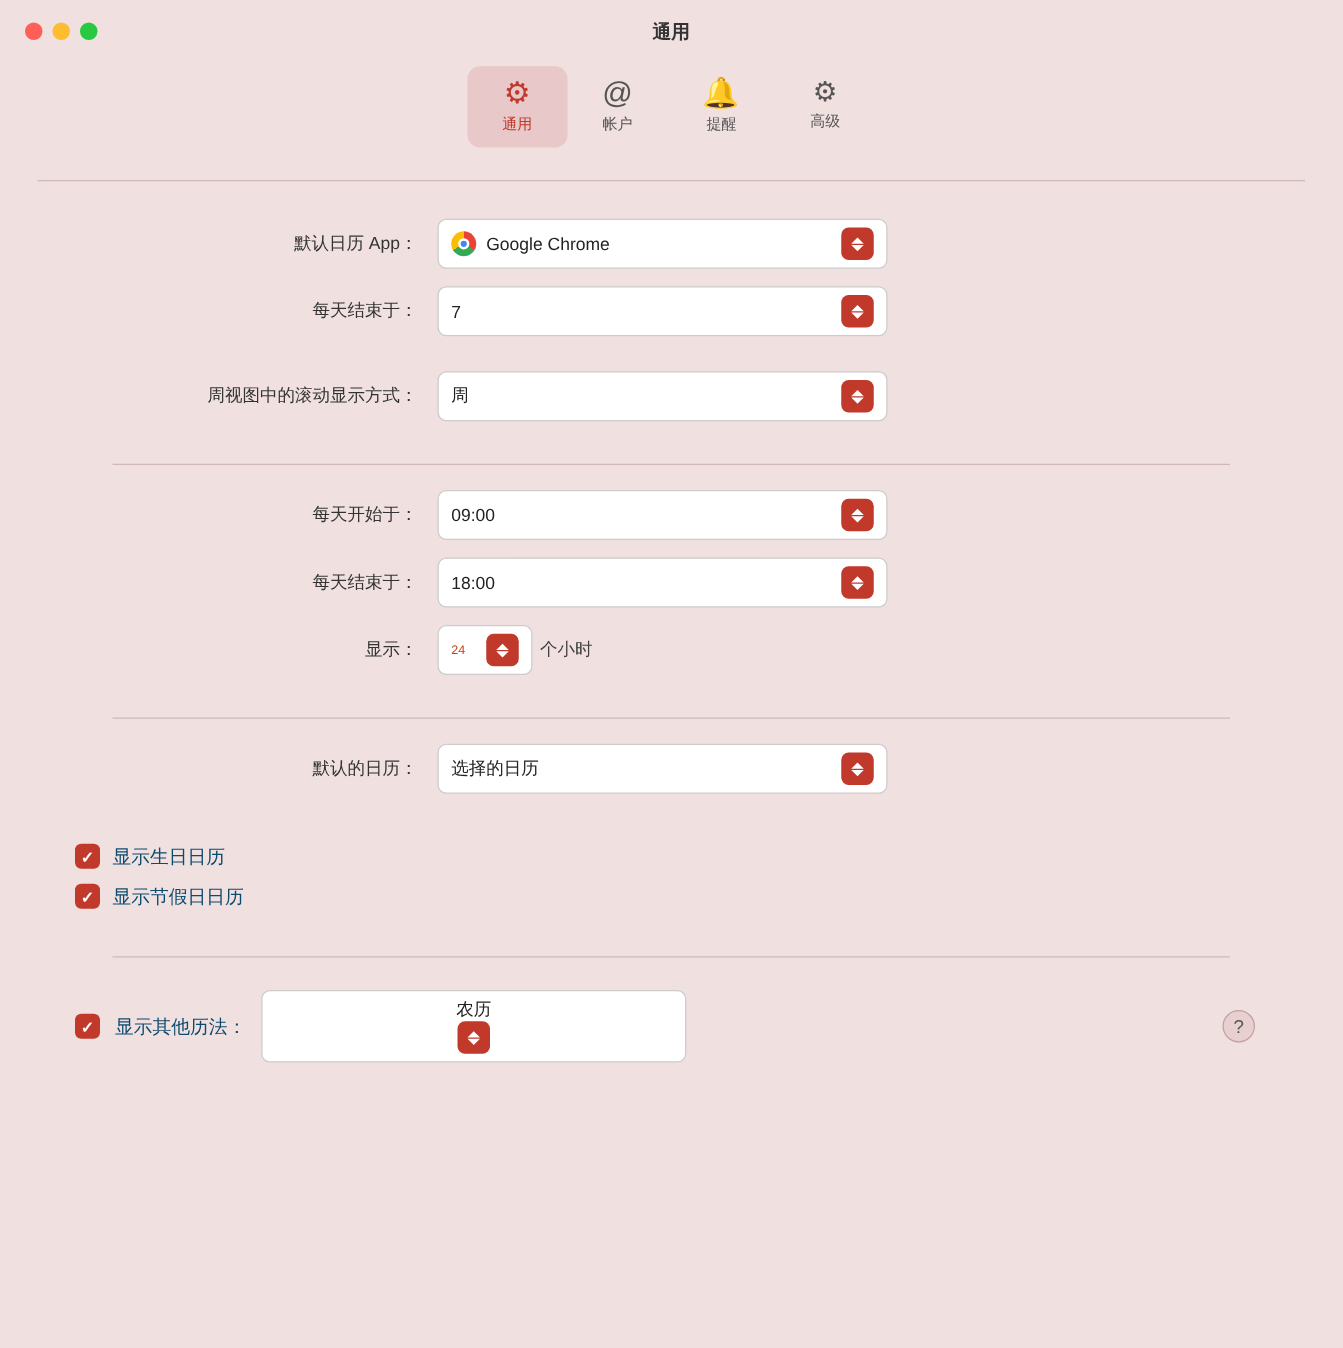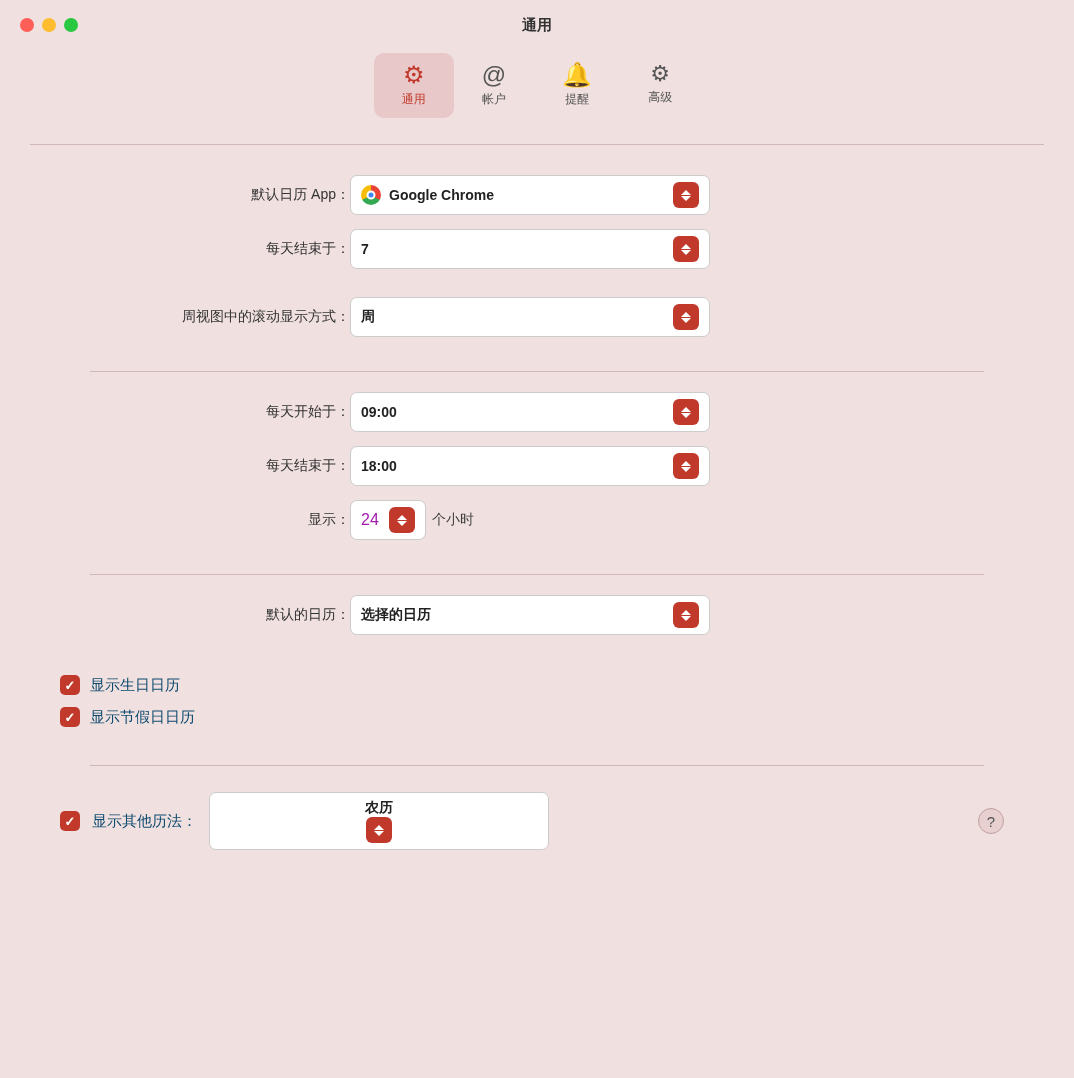--- a/index.html
+++ b/index.html
@@ -105,35 +105,34 @@
       display: flex;
       align-items: center;
       margin-bottom: 14px;
     }
 
     .form-label {
       text-align: right;
       font-size: 14px;
       color: #333;
       min-width: 290px;
-      padding-right: 0;
+      padding-right: 16px;
       flex-shrink: 0;
     }
 
     .form-control {
       flex: 1;
       max-width: 360px;
       display: flex;
       align-items: center;
       background: white;
       border: 1px solid #ccc;
       border-radius: 7px;
       padding: 6px 10px;
       position: relative;
-      font-weight: bold;
     }
 
     .form-control-text {
       flex: 1;
       font-size: 14px;
       color: #222;
     }
 
     .chevron-btn {
       width: 26px;
@@ -203,22 +202,22 @@
     .stepper-box {
       display: flex;
       align-items: center;
       background: white;
       border: 1px solid #ccc;
       border-radius: 7px;
       padding: 6px 10px;
     }
 
     .stepper-value {
-      font-size: 16px;
-      color: #a21caf;
+      font-size: 10px;
+      color: #c2410c;
       margin-right: 8px;
       min-width: 20px;
     }
 
     .inline-label {
       font-size: 14px;
       color: #404040;
     }
 
     

